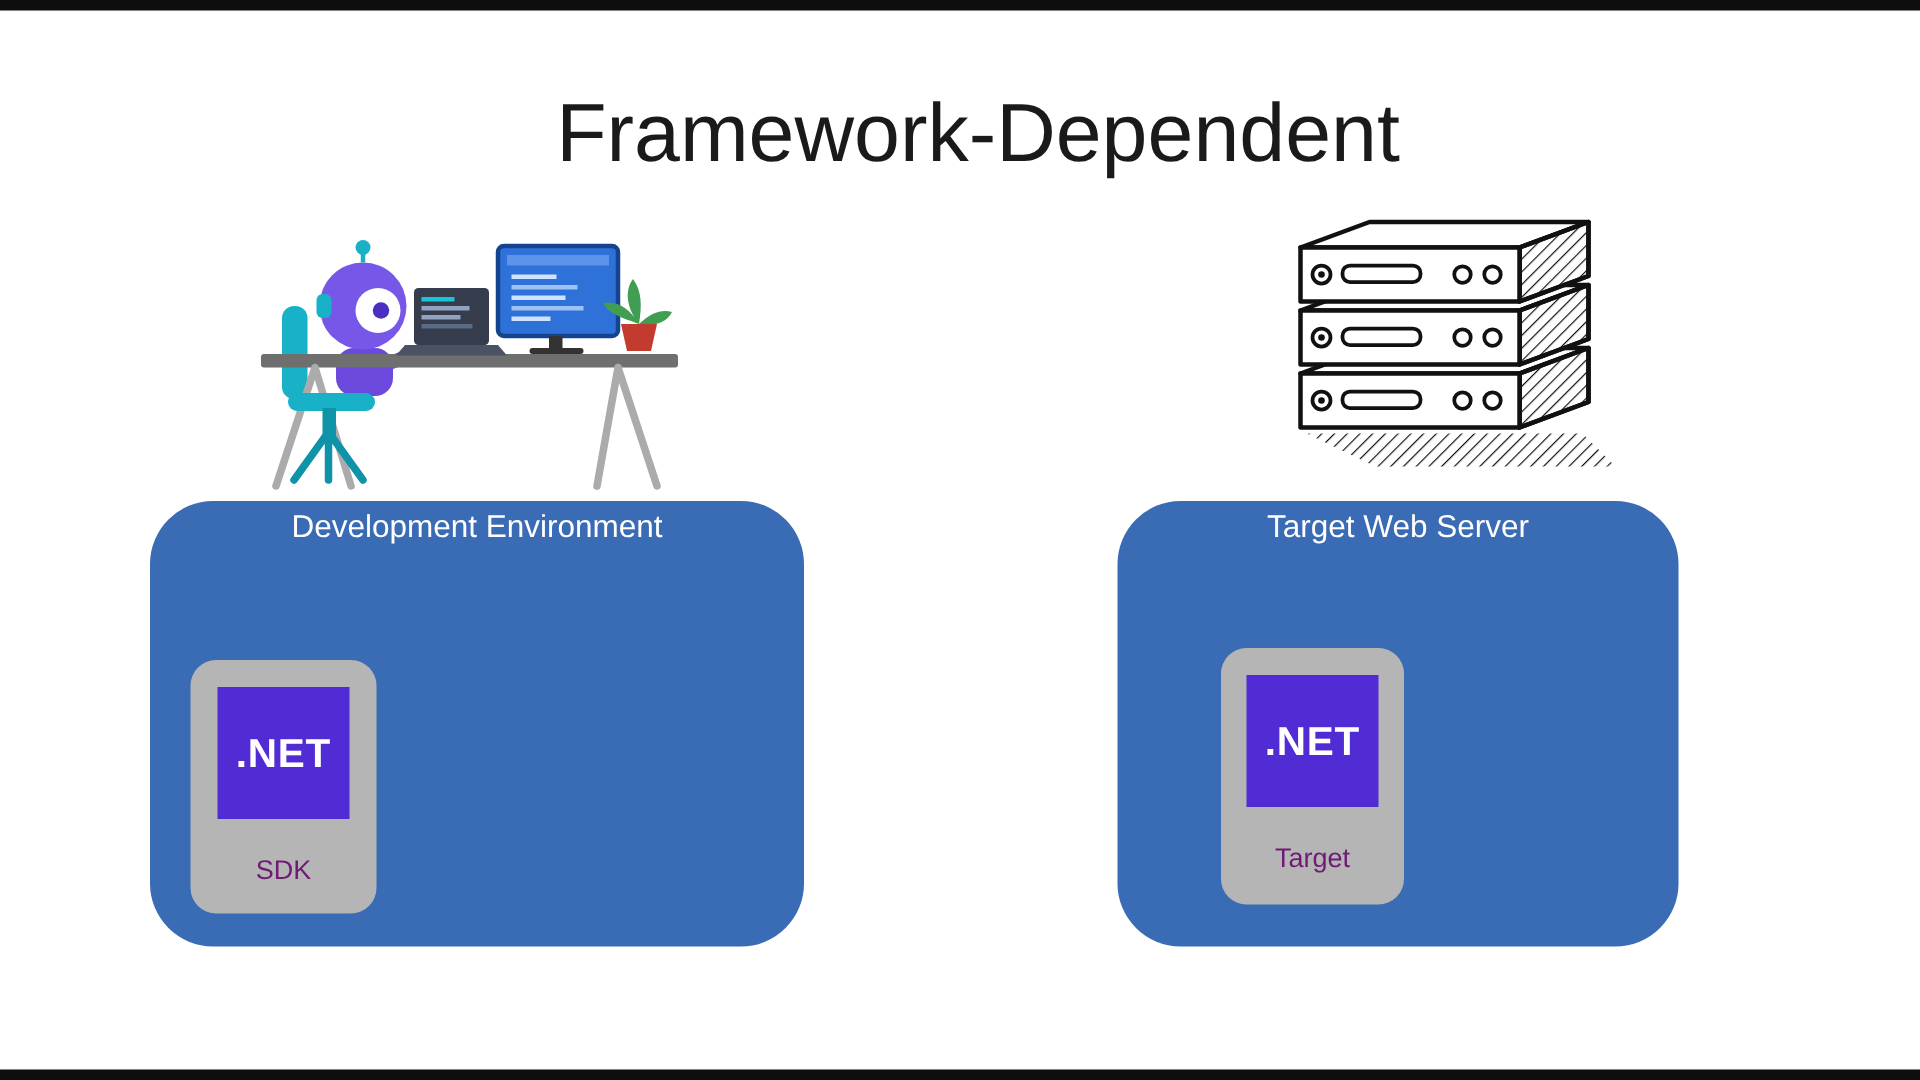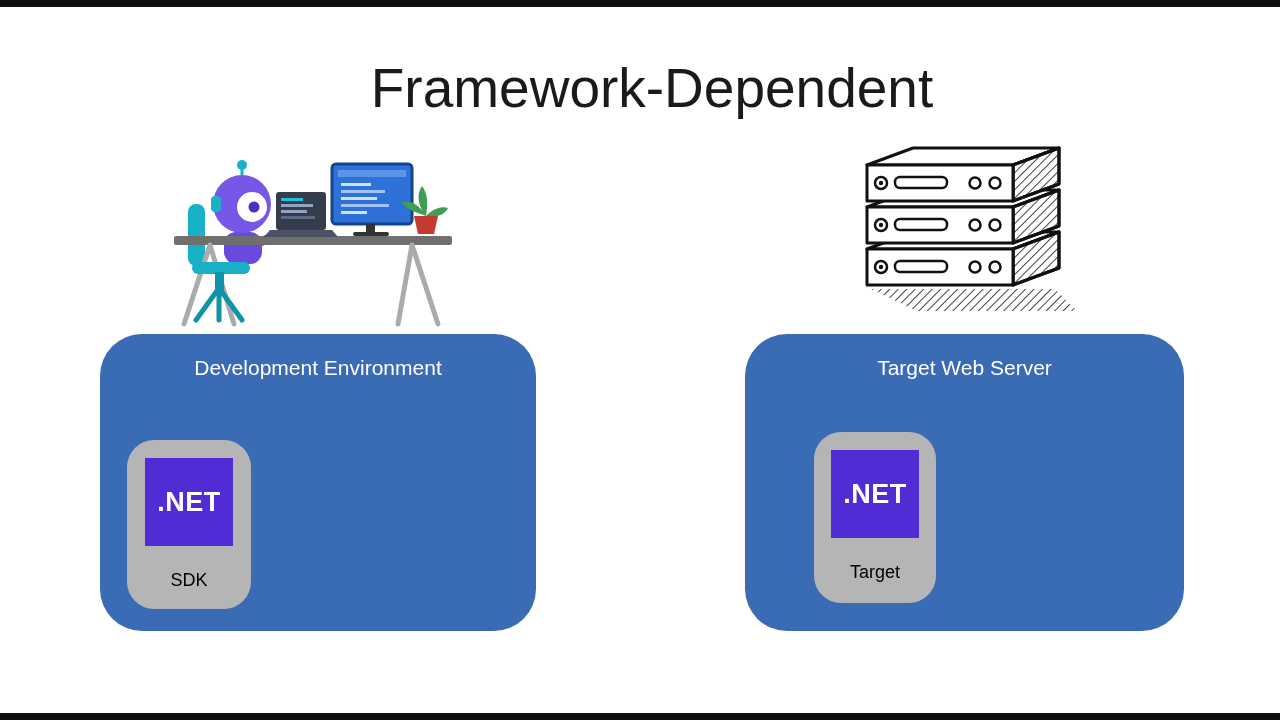--- a/index.html
+++ b/index.html
@@ -20,38 +20,38 @@
   .illus { position:absolute; }
   .illus.dev-illus { left:160px; top:158px; width:305px; height:170px; }
   .illus.srv-illus { left:855px; top:145px; width:225px; height:175px; }
   .illus svg { display:block; width:100%; height:100%; }
 
   .panel {
     position:absolute; background:var(--panel-blue,#3a6bb5);
     border-radius:42px; color:#fff;
   }
   .panel.dev { left:100px; top:334px; width:436px; height:297px; }
-  .panel.srv { left:745px; top:334px; width:439px; height:297px; }
-  .panel-title { padding-top:21px; text-align:center; font-size:21px; line-height:1.2; }
+  .panel.srv { left:745px; top:334px; width:374px; height:297px; }
+  .panel-title { padding-top:5px; text-align:center; font-size:21px; line-height:1.2; }
   .panel-sub   { text-align:center; font-size:15.5px; margin-top:4px; }
 
   .card {
     position:absolute; background:var(--card-gray,#b5b5b5);
-    border-radius:27px; text-align:center;
+    border-radius:17px; text-align:center;
   }
   .panel.dev .card { left:27px; top:106px; width:124px; height:169px; }
   .panel.srv .card { left:69px; top:98px;  width:122px; height:171px; }
 
   .dotnet {
     width:88px; height:88px; margin:18px auto 0;
     background:var(--dotnet-purple,#512bd4);
     display:flex; align-items:center; justify-content:center;
     color:#fff; font-size:27px; font-weight:bold; letter-spacing:0.5px;
   }
-  .card-label { margin-top:24px; color:#000000; font-size:18px; }
+  .card-label { margin-top:24px; color:#701a75; font-size:18px; }
 </style>
 </head>
 <body>
 
 <div class="stage">
 
   <div class="bar top"></div>
   <div class="bar bottom"></div>
 
   <h1 class="slide-title">Framework-Dependent</h1>

